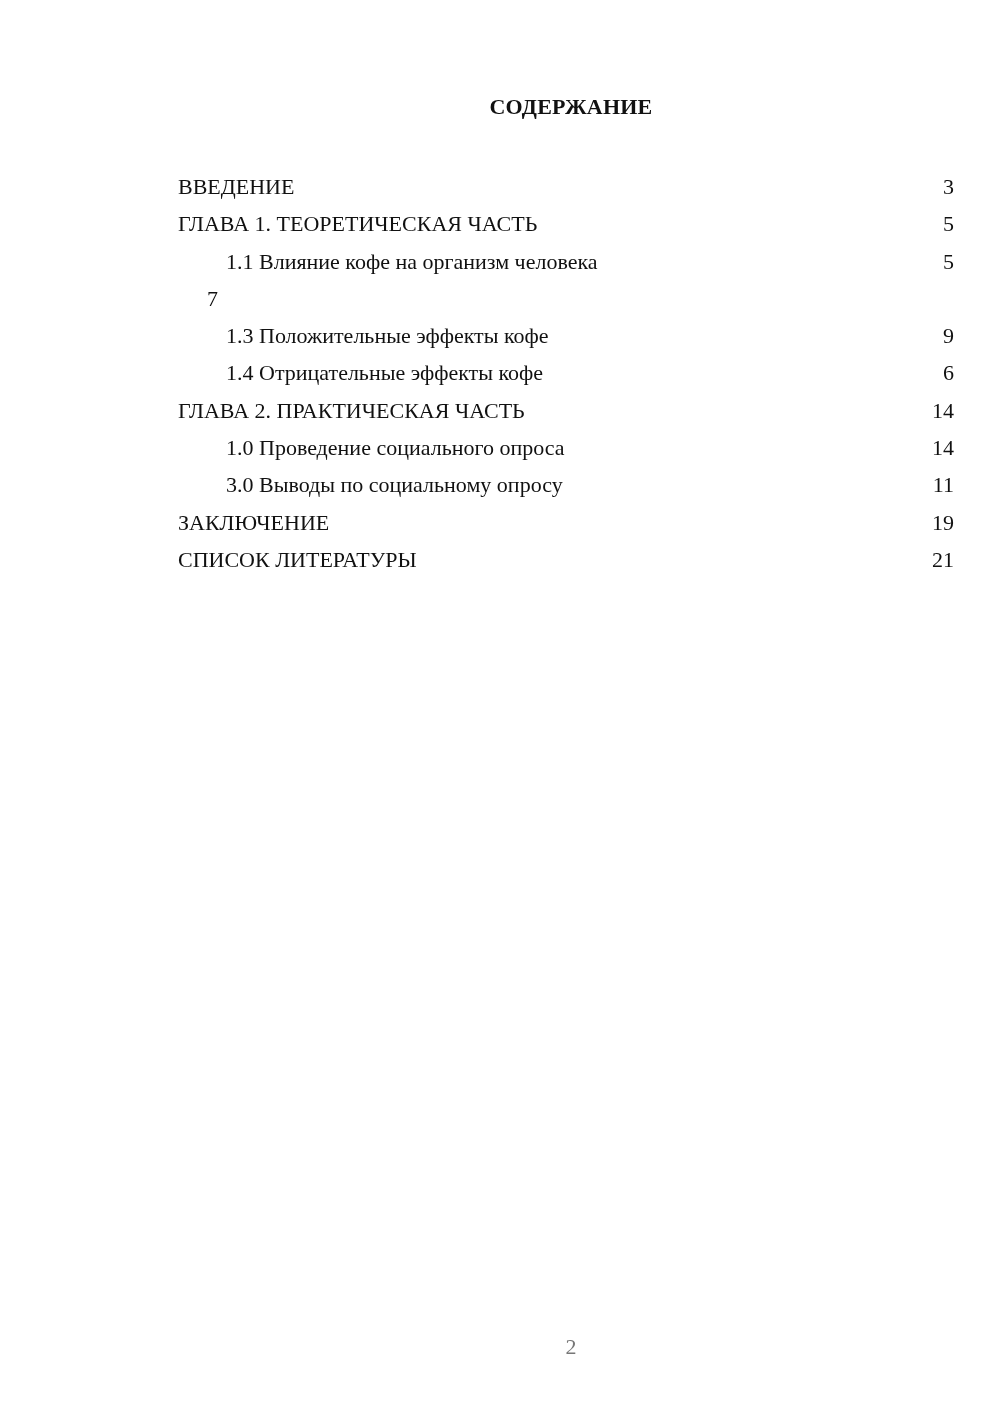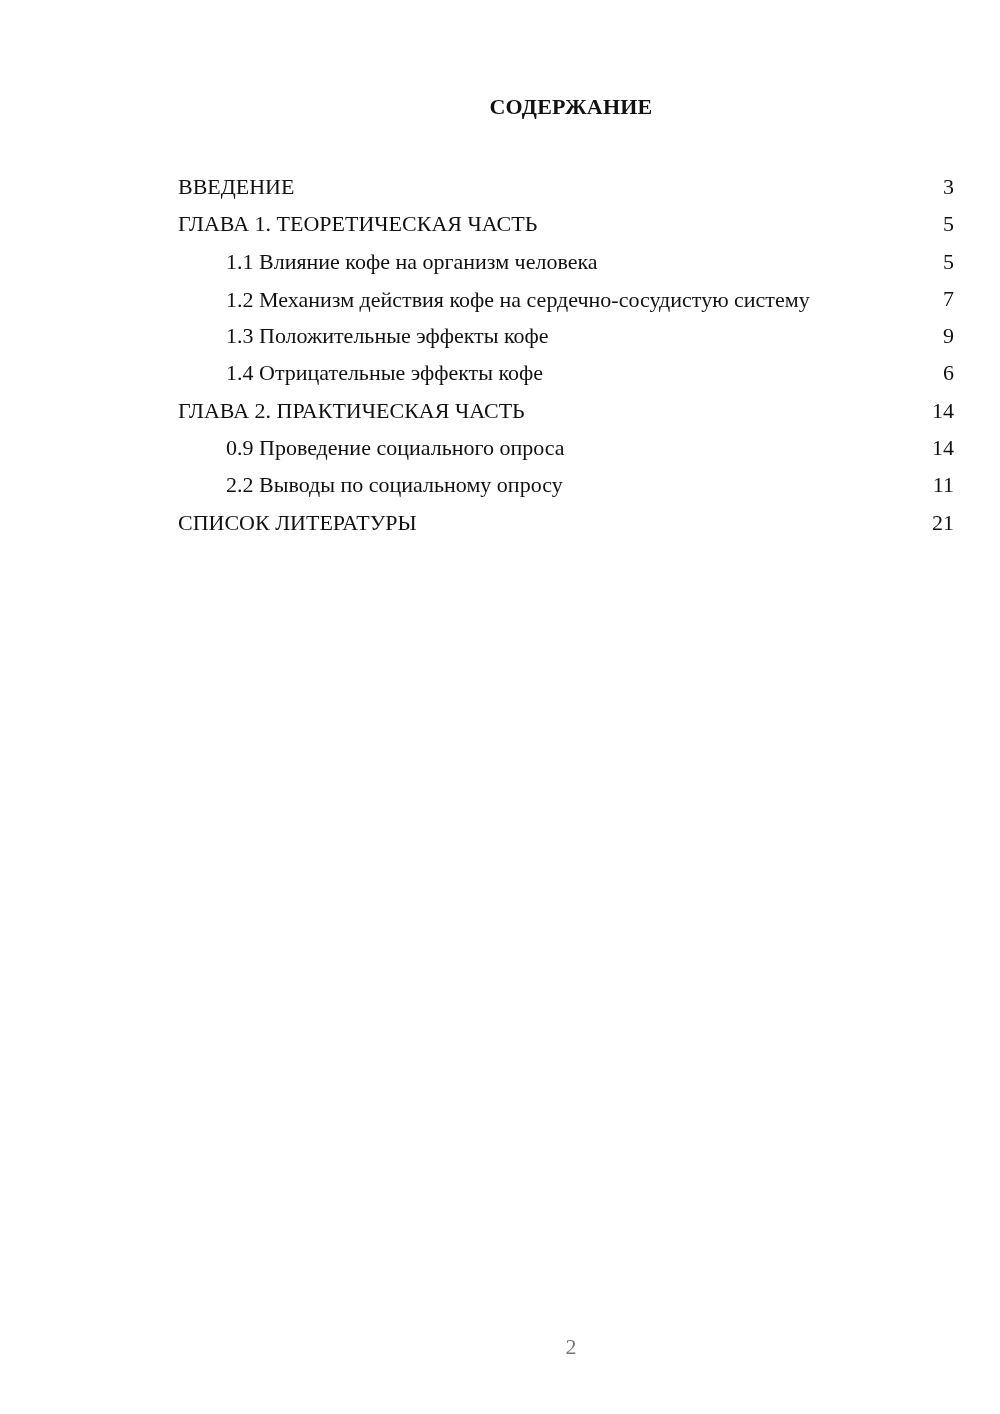--- a/index.html
+++ b/index.html
@@ -31,42 +31,45 @@
     </div>
     <div class="row">
       <span class="label">ГЛАВА 1. ТЕОРЕТИЧЕСКАЯ ЧАСТЬ</span>
       <span class="pg">5</span>
     </div>
     <div class="row sub">
       <span class="label">1.1 Влияние кофе на организм человека</span>
       <span class="pg">5</span>
     </div>
     <div class="row sub wrap">
-      <span class="label">1.2 Механизм действия кофе на сердечно-сосудистую систему</span>
       <span class="pg">7</span>
     </div>
     <div class="row sub">
       <span class="label">1.3 Положительные эффекты кофе</span>
       <span class="pg">9</span>
     </div>
     <div class="row sub">
       <span class="label">1.4 Отрицательные эффекты кофе</span>
       <span class="pg">6</span>
     </div>
     <div class="row">
       <span class="label">ГЛАВА 2. ПРАКТИЧЕСКАЯ ЧАСТЬ</span>
       <span class="pg">14</span>
     </div>
     <div class="row sub">
-      <span class="label">0.9 Проведение социального опроса</span>
+      <span class="label">1.0 Проведение социального опроса</span>
       <span class="pg">14</span>
     </div>
     <div class="row sub">
-      <span class="label">2.2 Выводы по социальному опросу</span>
+      <span class="label">3.0 Выводы по социальному опросу</span>
       <span class="pg">11</span>
+    </div>
+    <div class="row">
+      <span class="label">ЗАКЛЮЧЕНИЕ</span>
+      <span class="pg">19</span>
     </div>
     <div class="row">
       <span class="label">СПИСОК ЛИТЕРАТУРЫ</span>
       <span class="pg">21</span>
     </div>
   </div>
 
   <div class="page-num">2</div>
 </div>
 

